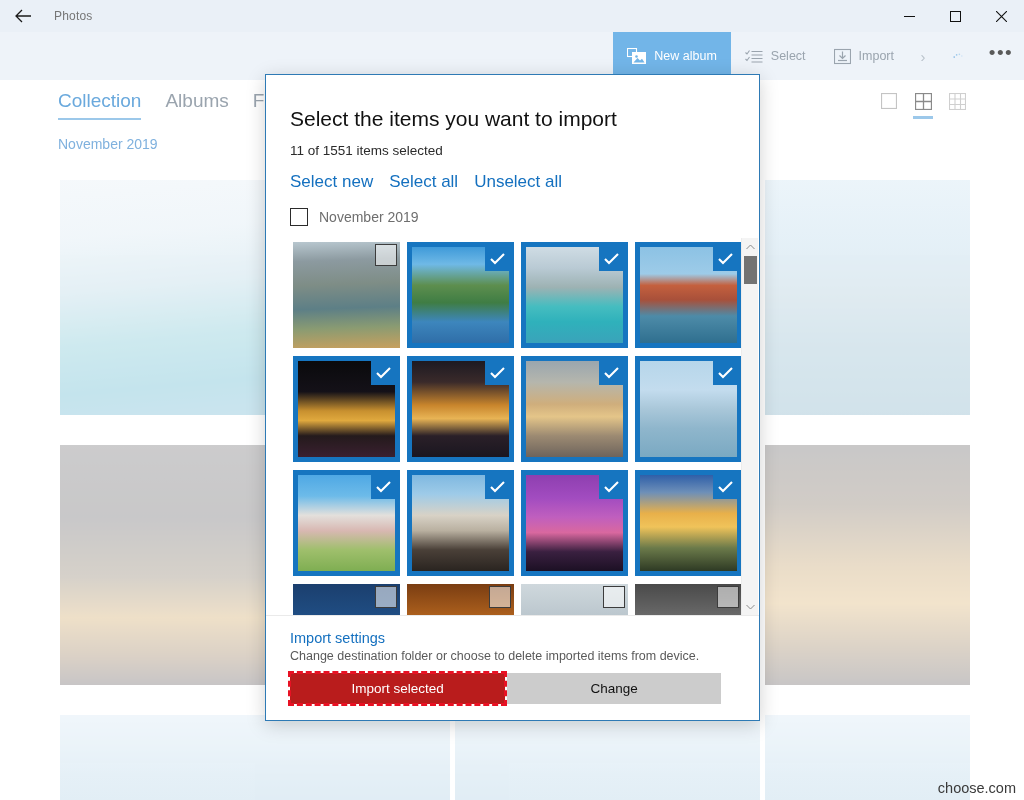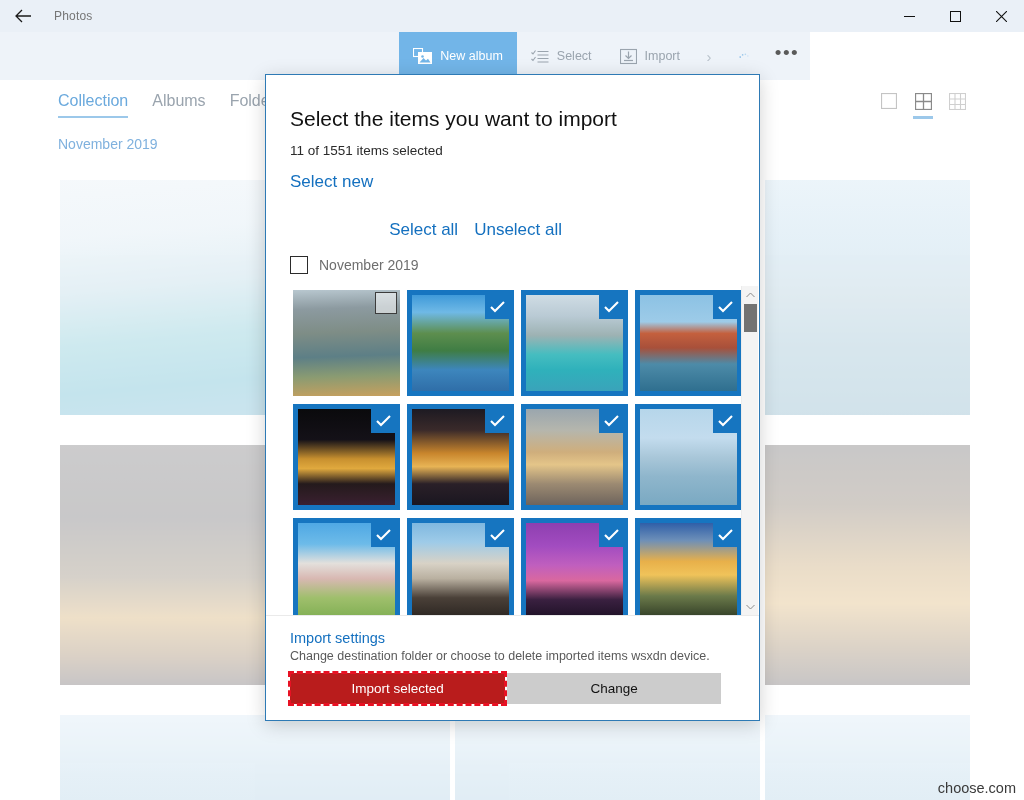--- a/index.html
+++ b/index.html
@@ -39,21 +39,21 @@
   }
   .wc {
     width: 46px; height: 32px;
     display: flex; align-items: center; justify-content: center;
     color: #111;
   }
 
   
   .cmdbar {
     position: absolute; top: 32px; left: 0;
-    width: 810px; height: 48px;
+    width: 1024px; height: 48px;
     background: #eef3f9;
     display: flex; align-items: stretch;
     justify-content: flex-end;
   }
   .cmd {
     display: flex; align-items: center; gap: 8px;
     padding: 0 14px;
     font-size: 12.5px; color: #9aa4ae;
     white-space: nowrap;
   }
@@ -66,21 +66,21 @@
   .cmd-ellipsis { width: 46px; justify-content: center; color: #5a5a5a; font-size: 19px; letter-spacing: 1.5px; padding-bottom:6px;}
 
   
   .tabrow {
     position: absolute; top: 80px; left: 0;
     width: 1024px; height: 44px;
     background: #ffffff;
     display: flex; align-items: center;
   }
   .tab {
-    font-size: 16px;
+    font-size: 19px;
     color: #9aa4ae;
     margin-left: 24px;
     position: relative;
     padding-bottom: 3px;
   }
   .tab:first-child { margin-left: 58px; }
   .tab.active { color: #6aa9dd; }
   .tab.active::after {
     content: ""; position: absolute;
     left: 0; right: 0; bottom: -5px;
@@ -170,21 +170,21 @@
   .dlg-sub {
     font-size: 13.5px; color: #2b2b2b;
     margin: 12px 0 0 24px;
   }
   .dlg-links {
     display: flex; 
     margin: 14px 24px 0 24px;
     font-size: 17px;
   }
   .lnk { color: #1470bf; cursor: pointer; }
-  .lnk + .lnk { margin-left: 16px; margin-top: 48px; }
+  .lnk + .lnk { margin-left: 16px; }
   .lnk-right { margin-left: auto; }
 
   .group-row {
     display: flex; align-items: center;
     margin: 16px 0 0 24px;
   }
   .cb-square {
     width: 18px; height: 18px;
     border: 1.6px solid #2b2b2b;
     background: #fff;
@@ -601,21 +601,21 @@
         <div class="sb-arrow bottom">
           <svg width="9" height="6" viewBox="0 0 9 6">
               <path d="M0.5 1 L4.5 5 L8.5 1" stroke="#8a8a8a" stroke-width="1" fill="none"></path>
             </svg>
         </div>
       </div>
     </div>
 
     <div class="dlg-footer">
       <div class="settings-link">Import settings</div>
-      <div class="settings-desc">Change destination folder or choose to delete imported items wsxdn device.</div>
+      <div class="settings-desc">Change destination folder or choose to delete imported items from device.</div>
       <div class="btn-row">
         <div class="btn btn-primary">Import selected</div>
         <div class="btn btn-secondary">Change</div>
       </div>
     </div>
 
   </div>
 
 </div>
 

